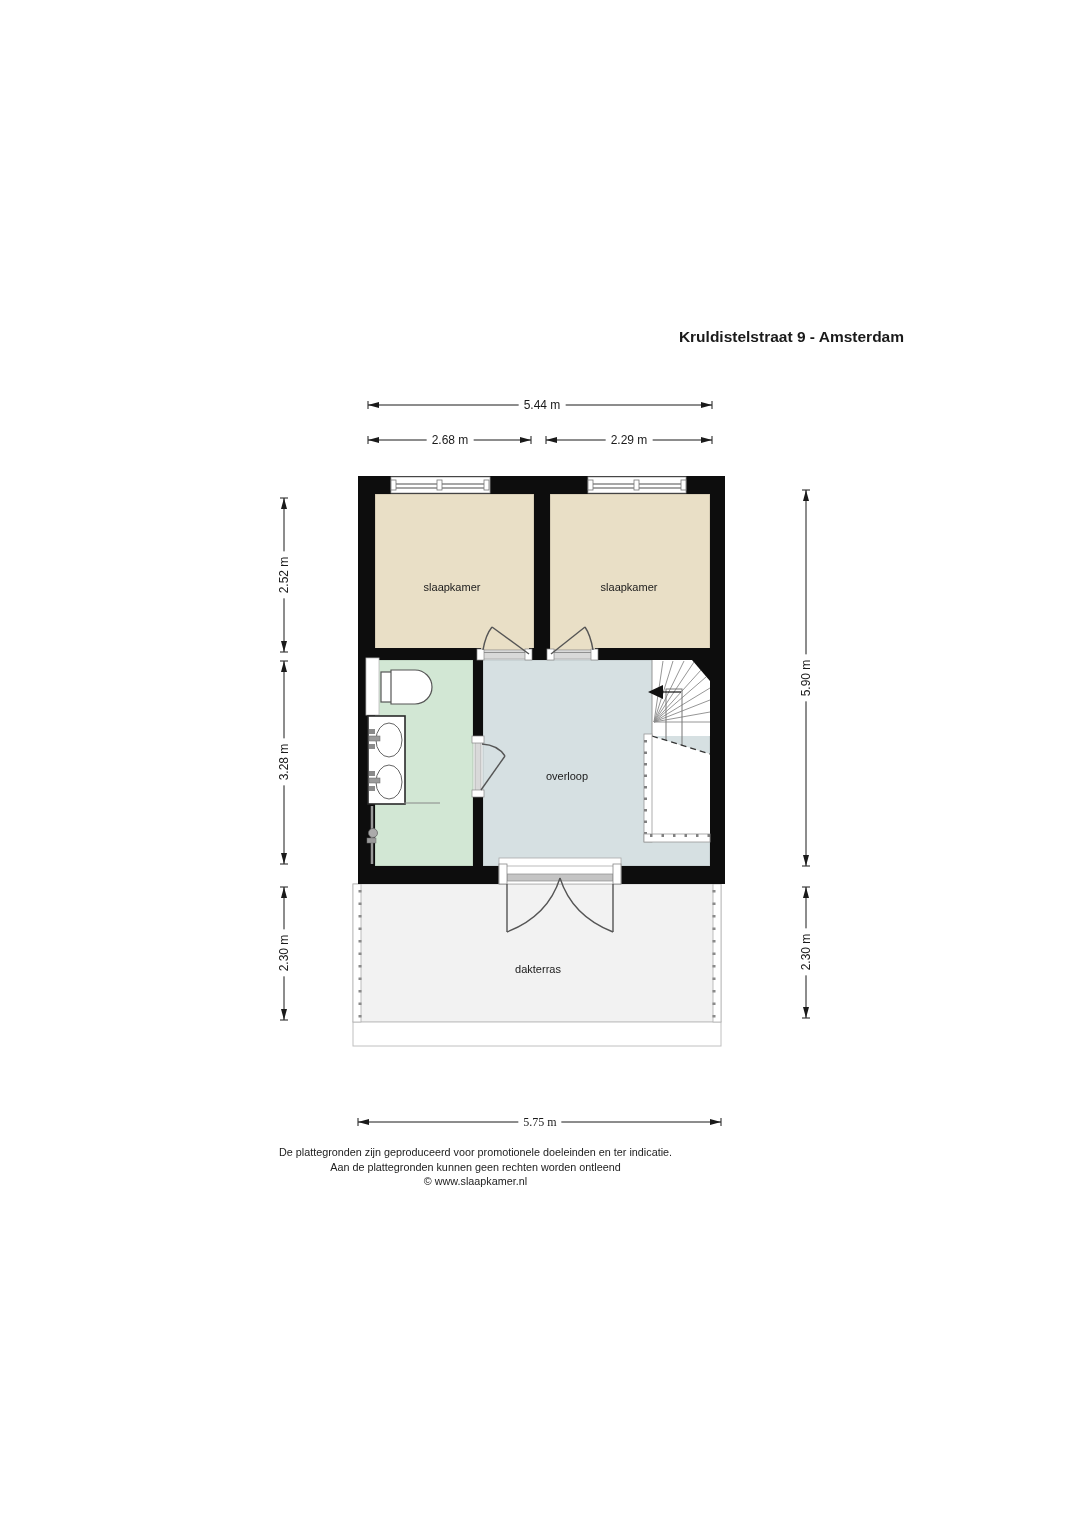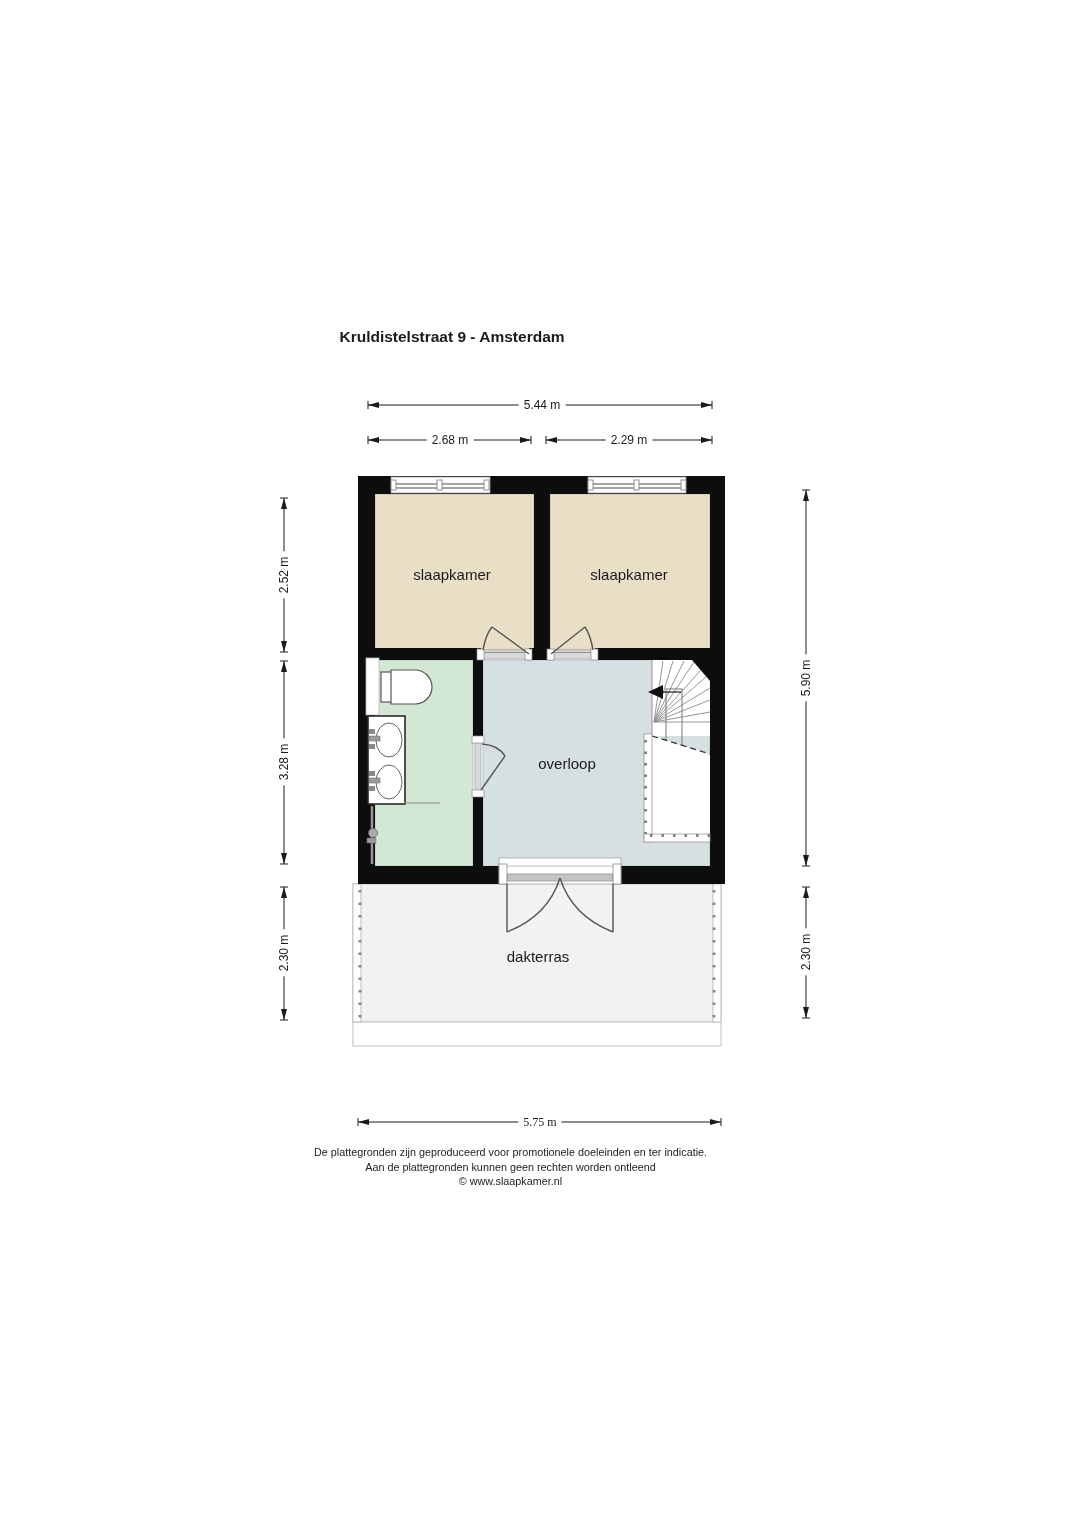--- a/index.html
+++ b/index.html
@@ -1,29 +1,29 @@
 <!DOCTYPE html>
 <html><head>
 <meta charset="utf-8">
 <style>
   html,body{margin:0;padding:0;background:#ffffff;}
   #canvas{
     position:relative;width:1080px;height:1527px;background:#ffffff;overflow:hidden;
     font-family:"Liberation Sans", sans-serif;color:#1a1a1a;
   }
   #plan-svg{position:absolute;left:0;top:0;width:1080px;height:1527px;}
-  .title-block{position:absolute;left:0;top:328px;width:904px;text-align:center;
+  .title-block{position:absolute;left:0;top:328px;width:904px;text-align:right;
     font-size:15.5px;font-weight:bold;line-height:18px;color:#1a1a1a;}
   .dim-lbl{position:absolute;transform:translate(-50%,-50%);background:#ffffff;
     padding:0 5px;font-size:12px;white-space:nowrap;color:#1a1a1a;}
   .dim-lbl.vert{transform:translate(-50%,-50%) rotate(-90deg);}
-  .room-lbl{position:absolute;transform:translate(-50%,-50%);font-size:15px;
-    white-space:nowrap;color:#1a1a1a;}
+  .room-lbl{position:absolute;transform:translate(-50%,-50%);font-size:11px;
+    white-space:nowrap;color:#1a1a1a;margin-top:13px;}
   .footer-block{position:absolute;left:0;top:1145px;width:951px;text-align:center;
-    font-size:10.8px;line-height:14.5px;color:#222;margin-left:35px;}
+    font-size:10.8px;line-height:14.5px;color:#222;}
 </style>
 </head>
 <body>
 
 <div id="canvas">
 
   <svg id="plan-svg" viewBox="0 0 1080 1527">
 
     <g>
       <rect x="353" y="884" width="368" height="138" fill="#f2f2f2" stroke="#cccccc" stroke-width="1"></rect>

